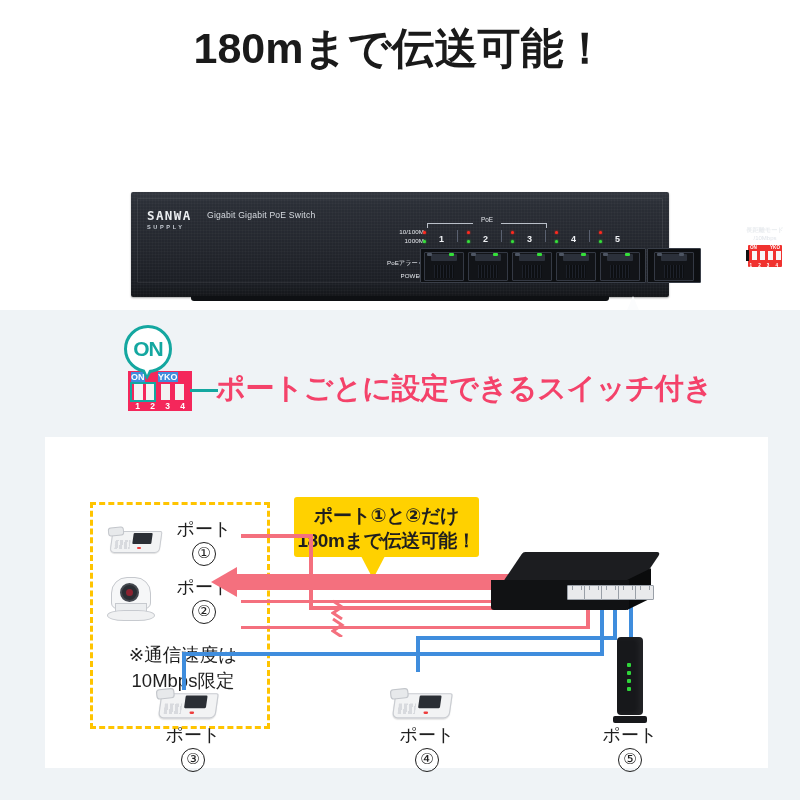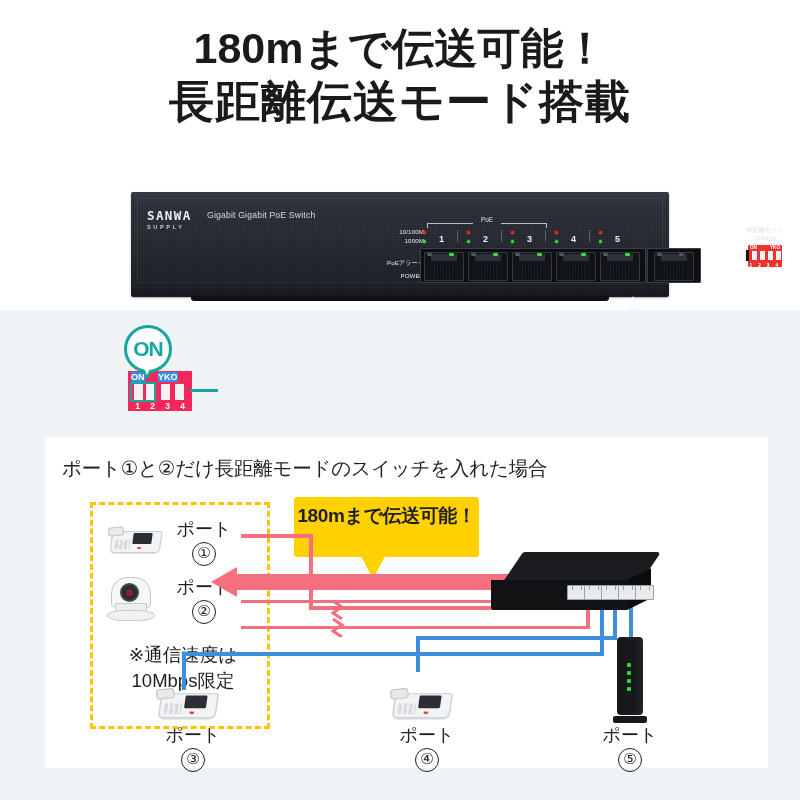--- a/index.html
+++ b/index.html
@@ -198,21 +198,20 @@
   .zig svg{display:block;}
 </style>
 </head>
 <body>
 
 <div class="stage">
 
   <div class="hero">
     <div class="headline">
       <span>180mまで伝送可能！</span>
-      <span class="l2">長距離伝送モード搭載</span>
     </div>
   </div>
 
   <div class="device">
     <div class="dev-face"></div>
     <div class="dev-foot"></div>
 
     <div class="brand">
       <div class="bname">SANWA</div>
       <div class="bsub">SUPPLY</div>
@@ -321,23 +320,23 @@
       <span>1</span>
       <span>2</span>
       <span>3</span>
       <span>4</span>
     </div>
   </div>
   <div class="dipline"></div>
   <div class="ontail"></div>
   <div class="ontail2"></div>
   <div class="oncircle">ON</div>
+  <div class="pinktitle">ポートごとに設定できるスイッチ付き</div>
 
   <div class="panel">
-    <div class="panel-title">ポート①と②だけ長距離モードのスイッチを入れた場合</div>
 
     <div class="dashbox"></div>
 
     <div class="dev-ip-phone" style="left:62px;top:86px;">
       <div class="ipbody"></div>
       <div class="iphandset"></div>
       <div class="ipscreen"></div>
       <div class="ipkeys"></div>
       <div class="ipred"></div>
     </div>
@@ -358,20 +357,21 @@
       <div class="pcircle">②</div>
     </div>
 
     <div class="note">
       <div>※通信速度は</div>
       <div>10Mbps限定</div>
     </div>
 
     <div class="yellowbox">
       <div class="yt">
+        <div>ポート①と②だけ</div>
         <div>180mまで伝送可能！</div>
       </div>
     </div>
     <div class="ytail"></div>
 
     <div class="arrowbar"></div>
     <div class="arrow-l"></div>
     <div class="arrow-r"></div>
 
     <div class="pl" style="left:196px;top:97px;width:72px;height:4px;"></div>

